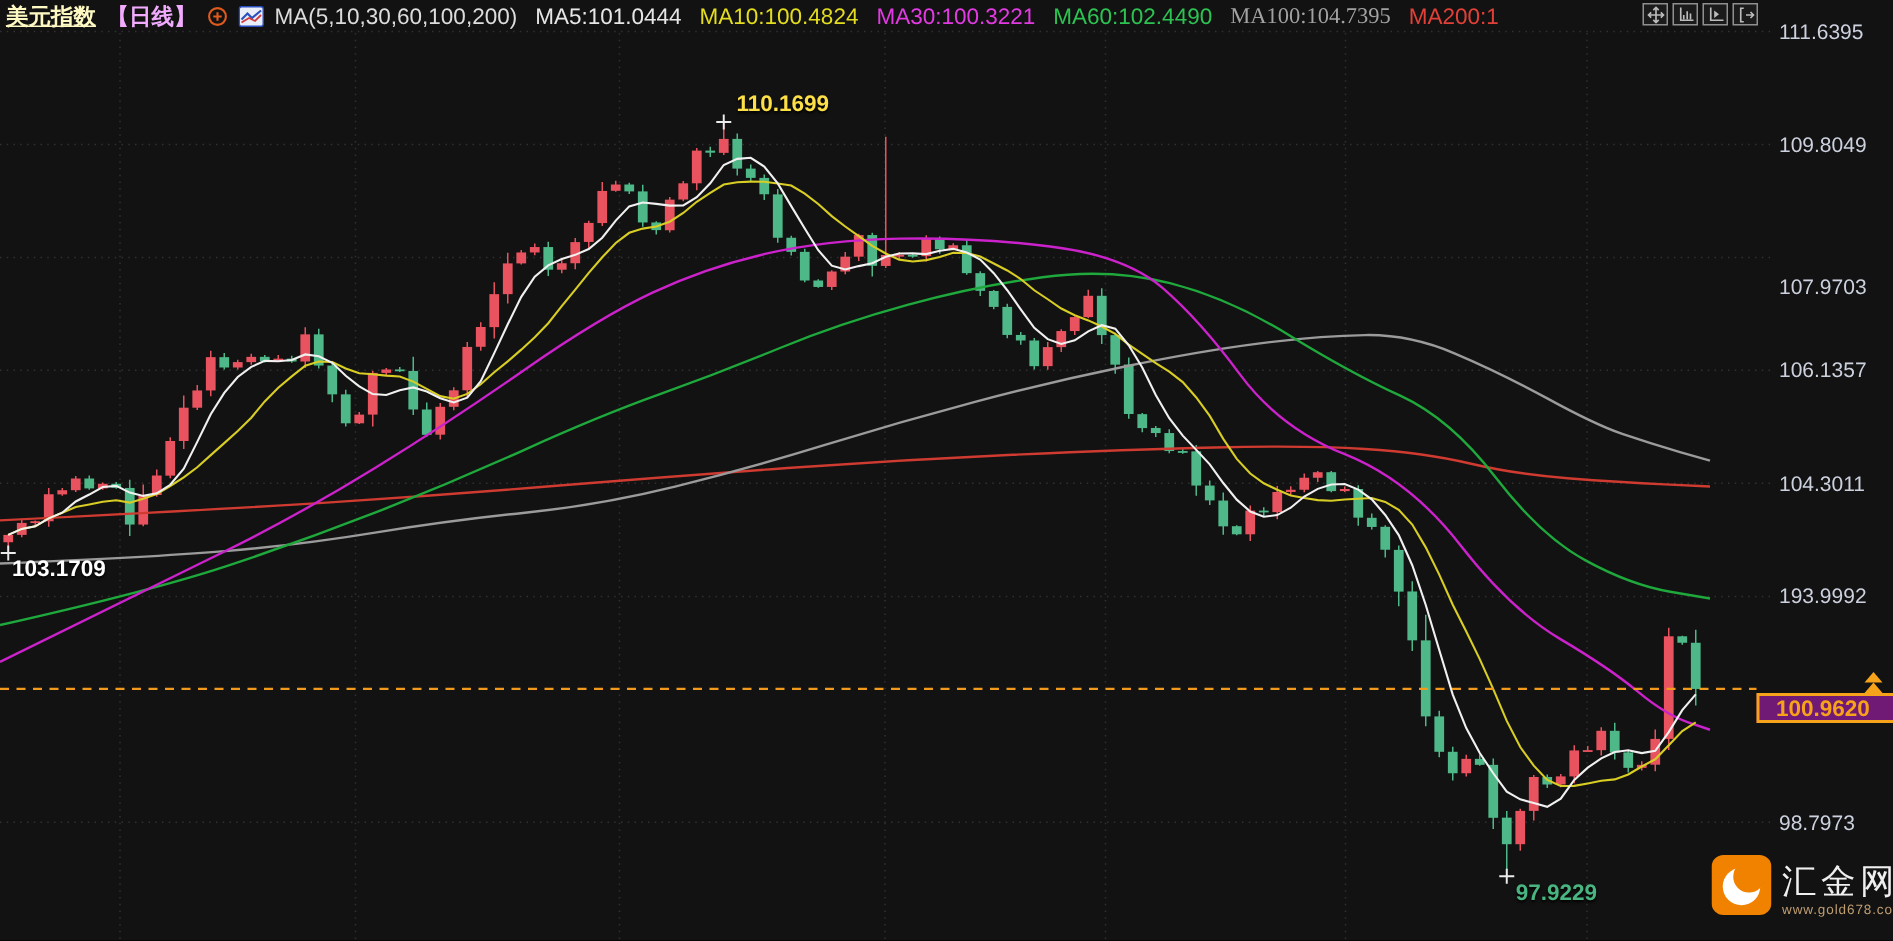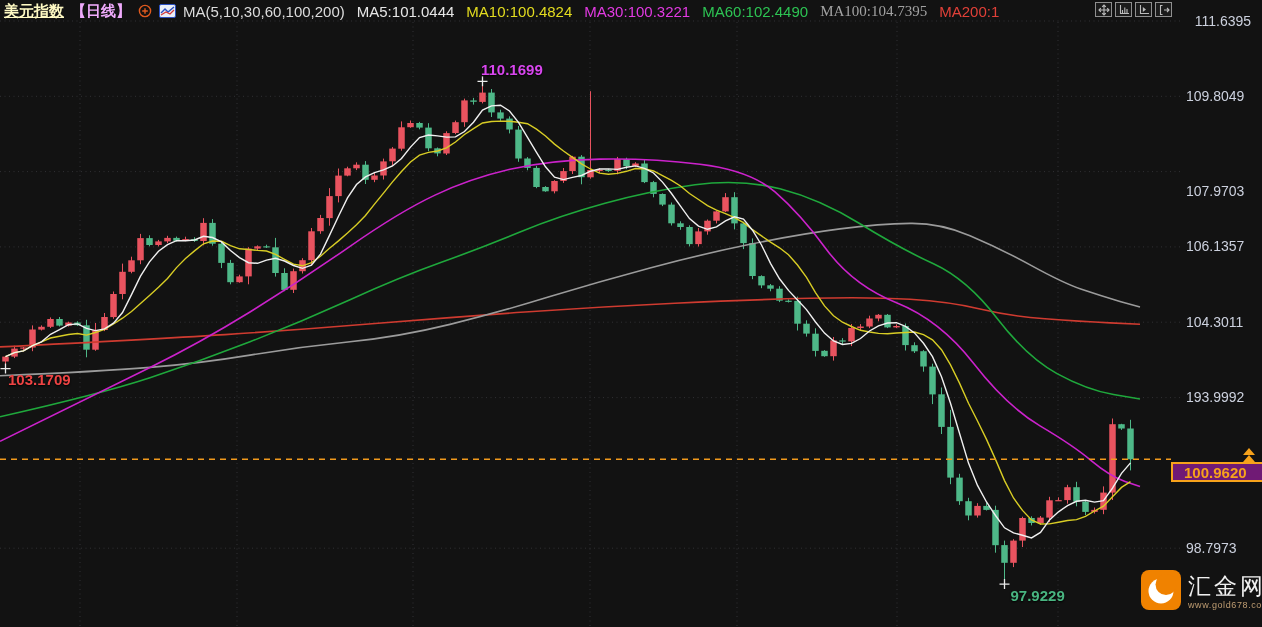--- a/index.html
+++ b/index.html
@@ -361,31 +361,31 @@
     </button>
     <button class="tbtn">
       <svg width="12" height="12" viewBox="0 0 12 12" fill="none" stroke="#bcbcbc" stroke-width="1.1">
           <path d="M4.5 1.5H2.5V10.5H4.5"></path>
           <path d="M6 6H11M9 4L11 6L9 8"></path>
         </svg>
     </button>
   </div>
 
   <div id="axis-labels">
-      <div class="axlab" style="top: 13px; text-align: center;">111.6395</div>
+      <div class="axlab" style="top: 13px;">111.6395</div>
       <div class="axlab" style="top: 88px;">109.8049</div>
       <div class="axlab" style="top: 163px; margin-top: 20px;">107.9703</div>
       <div class="axlab" style="top: 238px;">106.1357</div>
       <div class="axlab" style="top: 314px;">104.3011</div>
       <div class="axlab" style="top: 389px;">193.9992</div>
       <div class="axlab" style="top: 540px;">98.7973</div>
     </div>
 
-  <div class="ann" id="ann-peak" style="left: 481px; top: 61px; color: #d946ef;">110.1699</div>
-  <div class="ann" id="ann-startlow" style="left: 8px; top: 371px; color: #ef4444;">103.1709</div>
+  <div class="ann" id="ann-peak" style="left: 491px; top: 61px; color: #fde047;">110.1699</div>
+  <div class="ann" id="ann-startlow" style="left: 8px; top: 371px; color: #ffffff;">103.1709</div>
   <div class="ann" id="ann-trough" style="left: 1010.5px; top: 587px; color: rgb(73, 181, 129);">97.9229</div>
 
   <div class="pricebox">100.9620</div>
   <div class="tri" style="left:1243px;top:448px;"></div>
   <div class="tri" style="left:1243px;top:455px;"></div>
 
   <div class="logo">
     <span>
       <svg width="40" height="40" viewBox="0 0 40 40">
           <rect x="0" y="0" width="40" height="40" rx="8" fill="#f08200"></rect>

